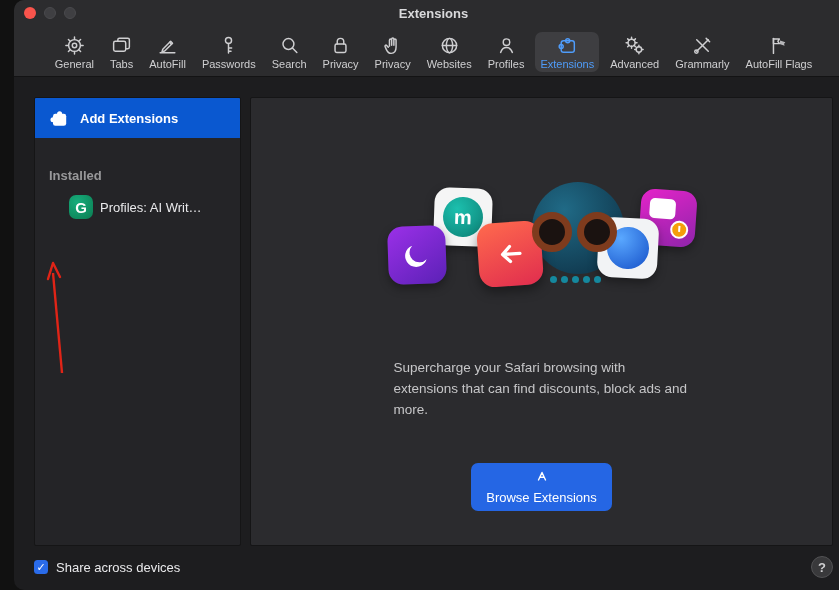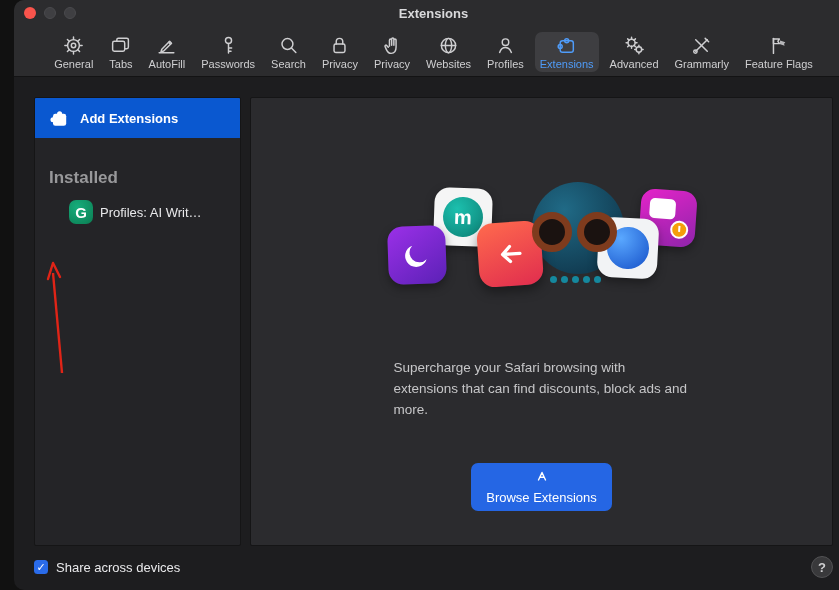--- a/index.html
+++ b/index.html
@@ -23,21 +23,21 @@
   .tab-icon svg { width:21px; height:21px; display:block; stroke:currentColor; fill:none; stroke-width:1.4; stroke-linecap:round; stroke-linejoin:round; }
   .tab-label { font-size:11px; white-space:nowrap; }
   .tab.selected .tab-label { color:#4f9cfa; }
 
   
   .content { position:relative; display:flex; gap:9px; padding:20px 20px 0; height:469px; }
   .sidebar { width:207px; height:449px; background:#242427; border:1px solid #151516; border-radius:2px; overflow:hidden; }
   .add-row { height:40px; background:#0a58d0; display:flex; align-items:center; gap:9px; padding:17px 12px; }
   .add-row svg { width:24px; height:24px; }
   .add-label { color:#fff; font-size:13px; font-weight:bold; }
-  .installed-heading { margin:30px 0 12px 14px; font-size:17px; font-weight:bold; color:#98989a; }
+  .installed-heading { margin:30px 0 12px 14px; font-size:13px; font-weight:bold; color:#98989a; }
   .ext-row { display:flex; align-items:center; gap:7px; padding-left:34px; }
   .ext-icon { width:24px; height:24px; border-radius:7px; background:radial-gradient(circle at 35% 30%, #17ad7c, #0b7d52); color:#fff; font-size:15px; font-weight:bold; display:flex; align-items:center; justify-content:center; }
   .ext-name { color:#e9e9eb; font-size:13px; white-space:nowrap; }
 
   .panel { flex:1; height:449px; background:#2b2b2e; border:1px solid #151516; border-radius:2px; }
 
   
   .illus { position:relative; width:320px; height:130px; margin:84px auto 0; }
   .card { position:absolute; }
   .teal-circle { left:150px; top:0; width:92px; height:92px; border-radius:50%; background:radial-gradient(circle at 35% 30%, #206a86, #113c52 75%); z-index:1; }
@@ -212,21 +212,21 @@
     </div>
 
     <div class="tab">
       <span class="tab-icon">
           <svg viewBox="0 0 20 20">
             <path d="M5.2 17.5V3.2"></path>
             <path d="M5.2 3.8h5.6L9.4 6l1.4 2.2H5.2z"></path>
             <path d="M11.6 5.2l4.9 1.6-1.2 1.5.5 1.9-4.9-1.6z" fill="currentColor" stroke="none" opacity=".85"></path>
           </svg>
         </span>
-      <span class="tab-label">Feature Flags</span>
+      <span class="tab-label">AutoFill Flags</span>
     </div>
   </div>
 
   <div class="content">
 
     <div class="sidebar">
       <div class="add-row">
         <svg viewBox="0 0 20 20">
             <rect x="5" y="6.5" width="11" height="10" rx="2" fill="#fff"></rect>
             <circle cx="10.5" cy="6.5" r="2.1" fill="#fff"></circle>

